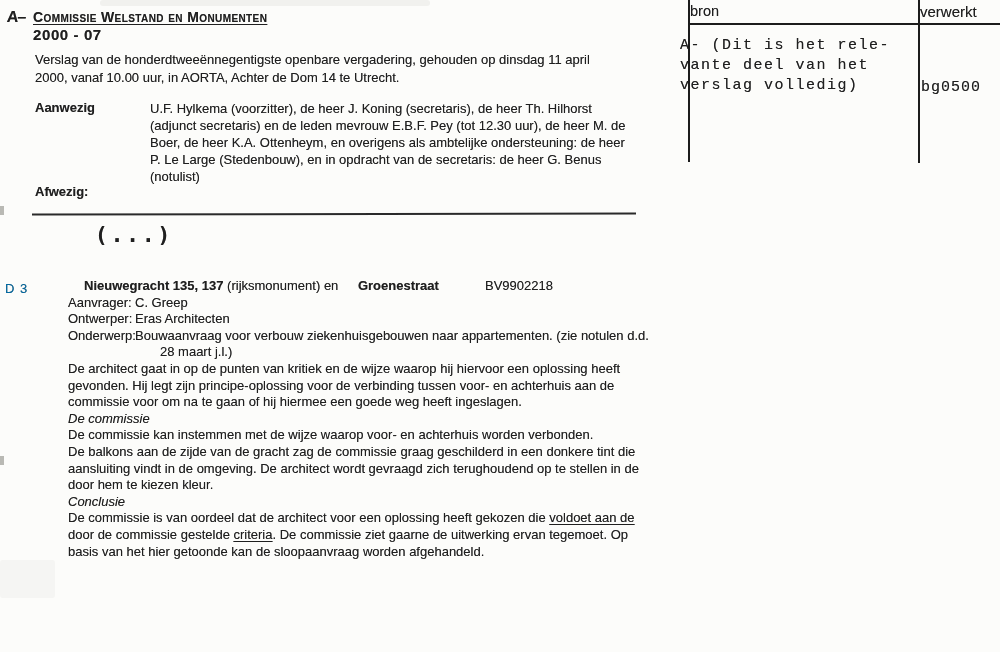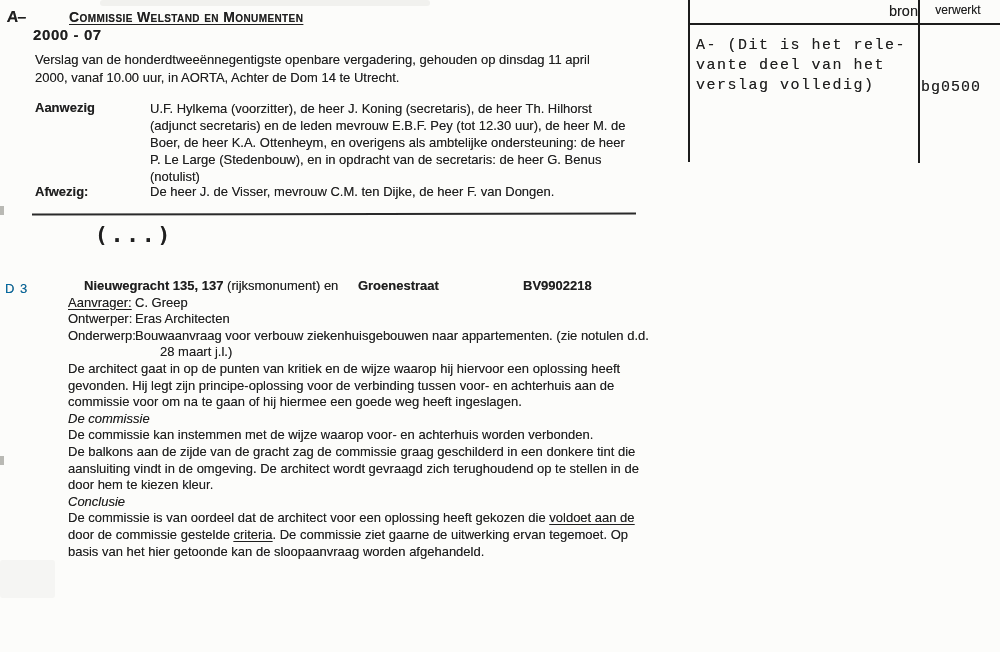--- a/index.html
+++ b/index.html
@@ -18,21 +18,21 @@
     position:absolute; left:7px; top:8px;
     font-weight:bold; font-size:16px; letter-spacing:-1px;
     transform:skewX(-5deg);
   }
 
   
   .doc-title {
     position:absolute; left:33px; top:9px;
     font-variant:small-caps; font-weight:bold; font-size:14px;
     letter-spacing:0.4px; text-decoration:underline;
-    text-underline-offset:2px; white-space:nowrap;margin-left:36px;
+    text-underline-offset:2px; white-space:nowrap;
   }
   .doc-number {
     position:absolute; left:33px; top:26px;
     font-weight:bold; font-size:15px; letter-spacing:0.6px;
   }
 
   .intro {
     position:absolute; left:35px; top:51px;
     font-size:13px; line-height:18px; white-space:nowrap;
   }
@@ -68,41 +68,41 @@
   }
 
   .item-block {
     position:absolute; left:68px; top:278px; width:612px;
     font-size:13px; line-height:16.6px;
   }
   .item-block .ln { white-space:nowrap; height:16.6px; }
   .title-line { position:relative; }
   .seg-b { font-weight:bold;padding-left:16px; }
   .seg-u { text-decoration:underline; text-underline-offset:2px; }
-  .case-ref { position:absolute; left:455px; top:0; font-weight:bold; }
+  .case-ref { position:absolute; left:417px; top:0; font-weight:normal; }
   .fld-label { display:inline-block; width:67px; }
-  .u-label { text-decoration:underline; text-underline-offset:2px; }
+  .u-label { text-underline-offset:2px; }
   .indent2 { padding-left:92px; }
   .sec-heading { font-style:italic; }
 
   
   .vline { position:absolute; top:0; width:2px; background:#1c1c1c; }
   .vline.v1 { left:688px; height:162px; }
   .vline.v2 { left:918px; height:163px; }
   .thead-line { position:absolute; left:688px; top:23px; width:312px; height:2px; background:#1c1c1c; }
   .bron-header {
     position:absolute; left:690px; top:3px; width:228px;
-    text-align:right; font-size:14.5px;
+    text-align:left; font-size:14.5px;
   }
   .verwerkt-header {
     position:absolute; left:920px; top:3px; width:76px;
-    text-align:center; font-size:12px;
+    text-align:left; font-size:15px;
   }
   .bron-annotation {
-    position:absolute; left:696px; top:36px;
+    position:absolute; left:680px; top:36px;
     font-family:"Liberation Mono", monospace;
     font-size:15px; line-height:20px; letter-spacing:1.5px;
     font-weight:500; white-space:nowrap;
   }
   .verwerkt-code {
     position:absolute; left:921px; top:79px;
     font-family:"Liberation Mono", monospace;
     font-size:15px; letter-spacing:1px; font-weight:500;
   }
 </style>
@@ -128,21 +128,20 @@
 
   <div class="present-label">Aanwezig</div>
   <div class="present-lines">
       <div class="ln">U.F. Hylkema (voorzitter), de heer J. Koning (secretaris), de heer Th. Hilhorst</div>
       <div class="ln">(adjunct secretaris) en de leden mevrouw E.B.F. Pey (tot 12.30 uur), de heer M. de</div>
       <div class="ln">Boer, de heer K.A. Ottenheym, en overigens als ambtelijke ondersteuning: de heer</div>
       <div class="ln">P. Le Large (Stedenbouw), en in opdracht van de secretaris: de heer G. Benus</div>
       <div class="ln">(notulist)</div>
     </div>
   <div class="absent-label">Afwezig:</div>
-  <div class="absent-text">De heer J. de Visser, mevrouw C.M. ten Dijke, de heer F. van Dongen.</div>
 
   <div class="rule"></div>
 
   <div class="ellipsis-mark">(...)</div>
 
   <div class="item-code">D 3</div>
 
   <div class="item-block">
     <div class="ln title-line">
       <span><span class="seg-b">Nieuwegracht 135, 137</span><span> (rijksmonument) en </span><span class="seg-b">Groenestraat</span></span>

